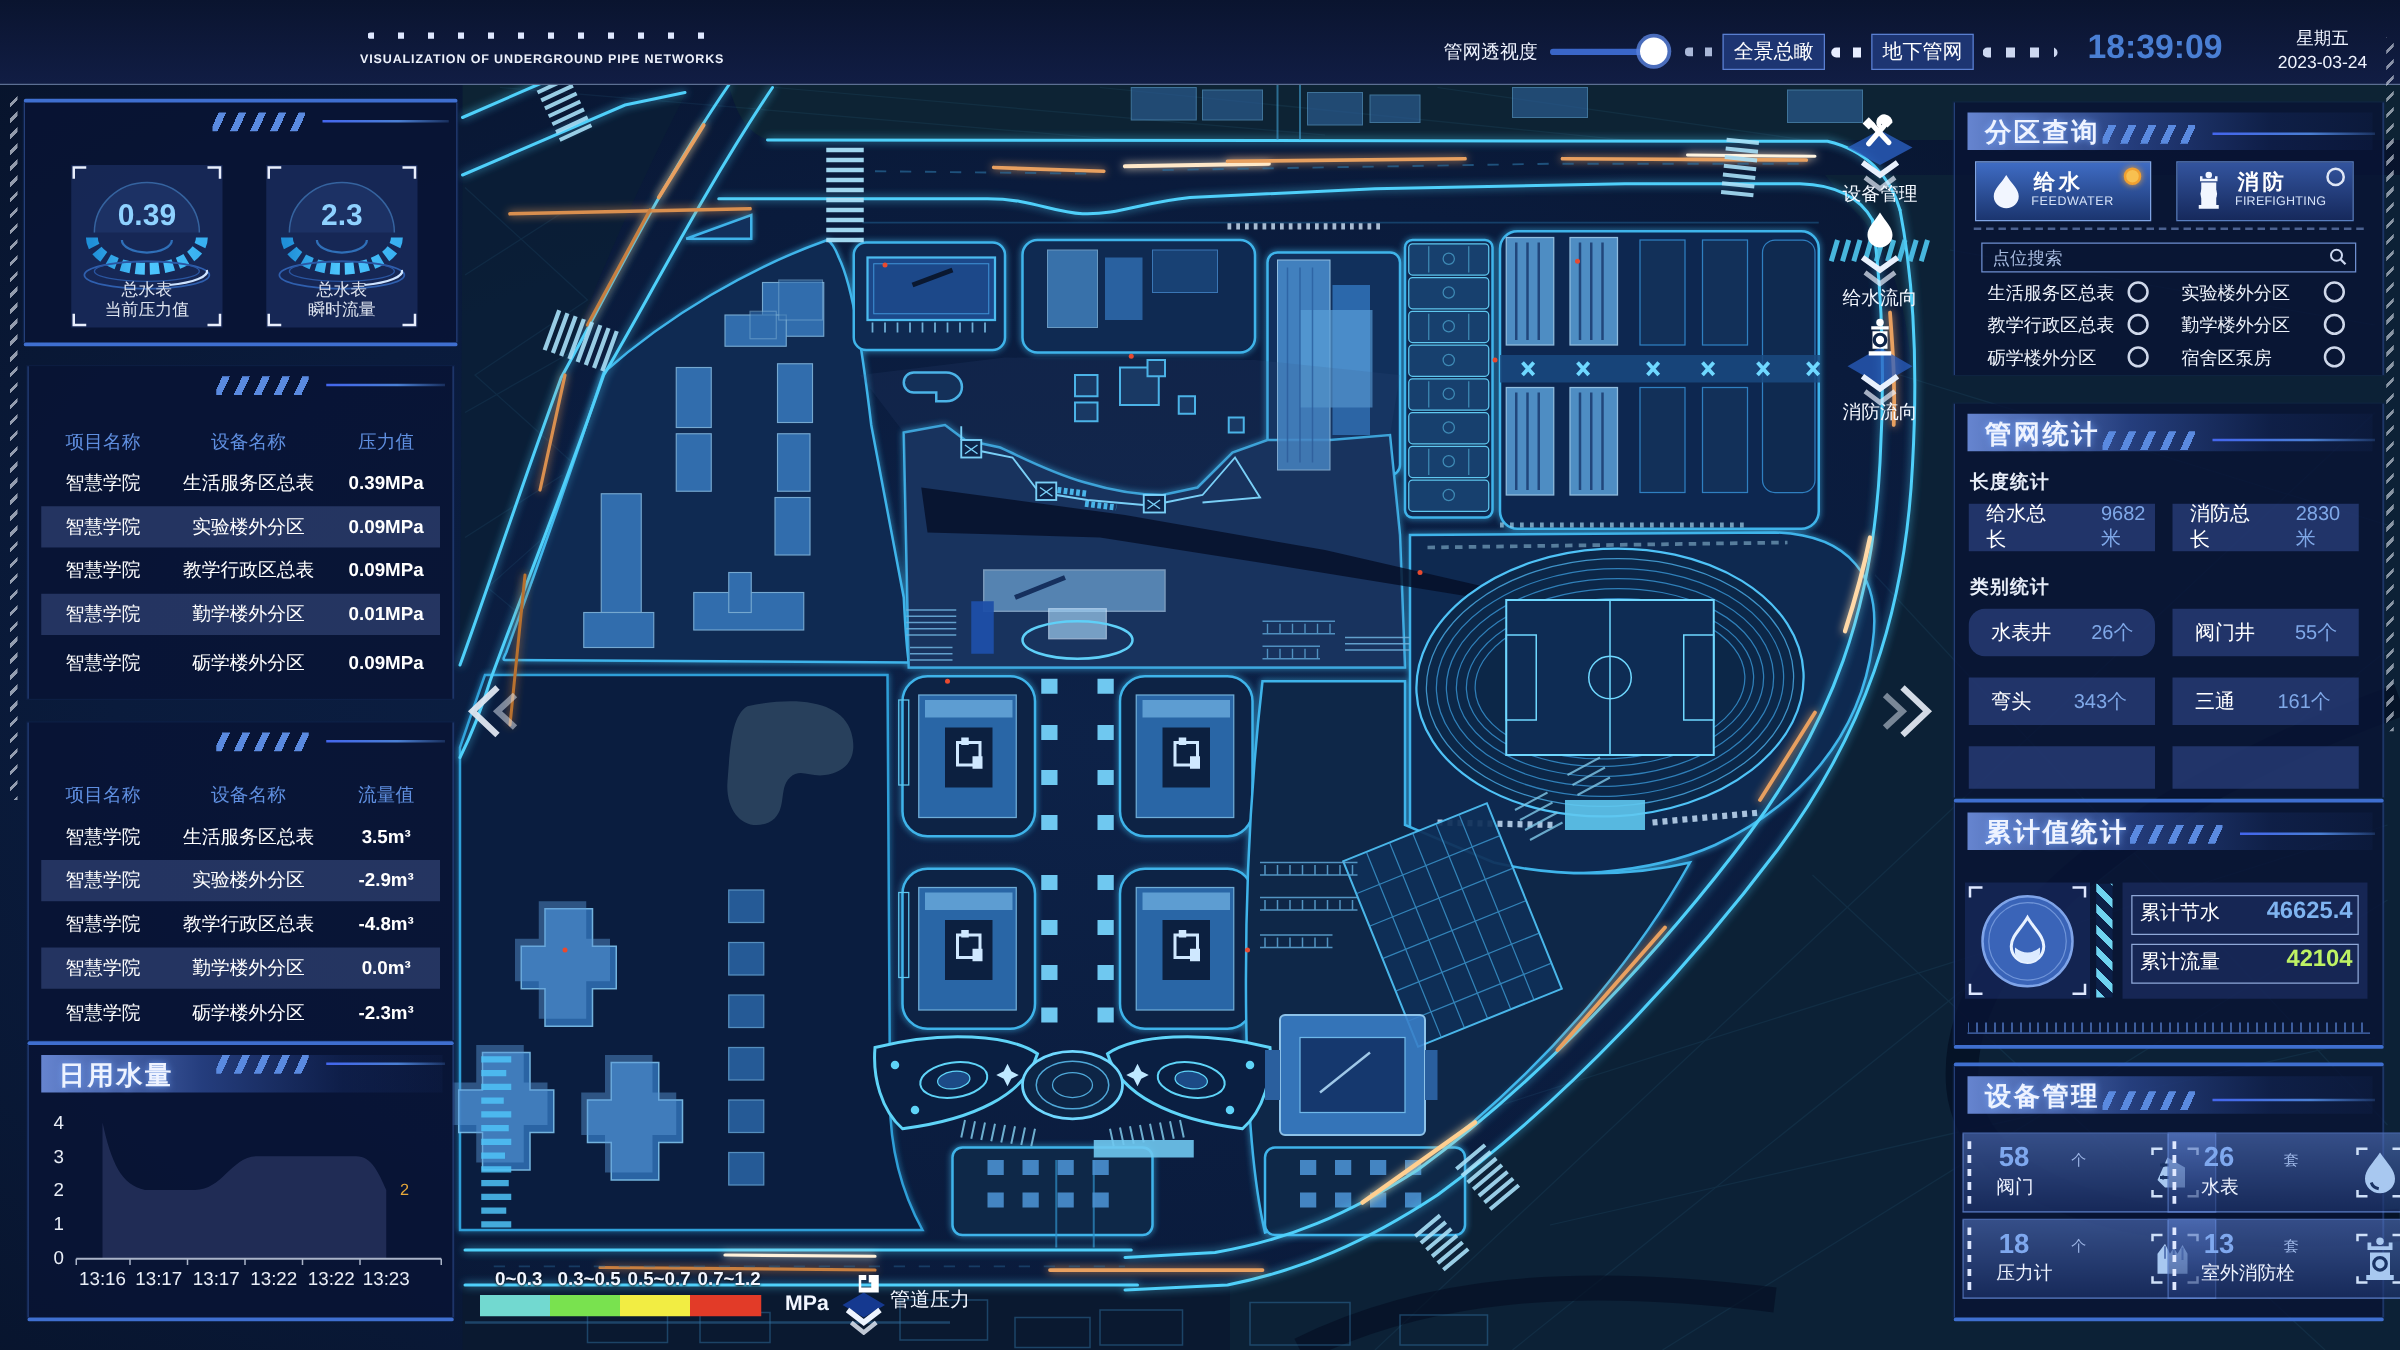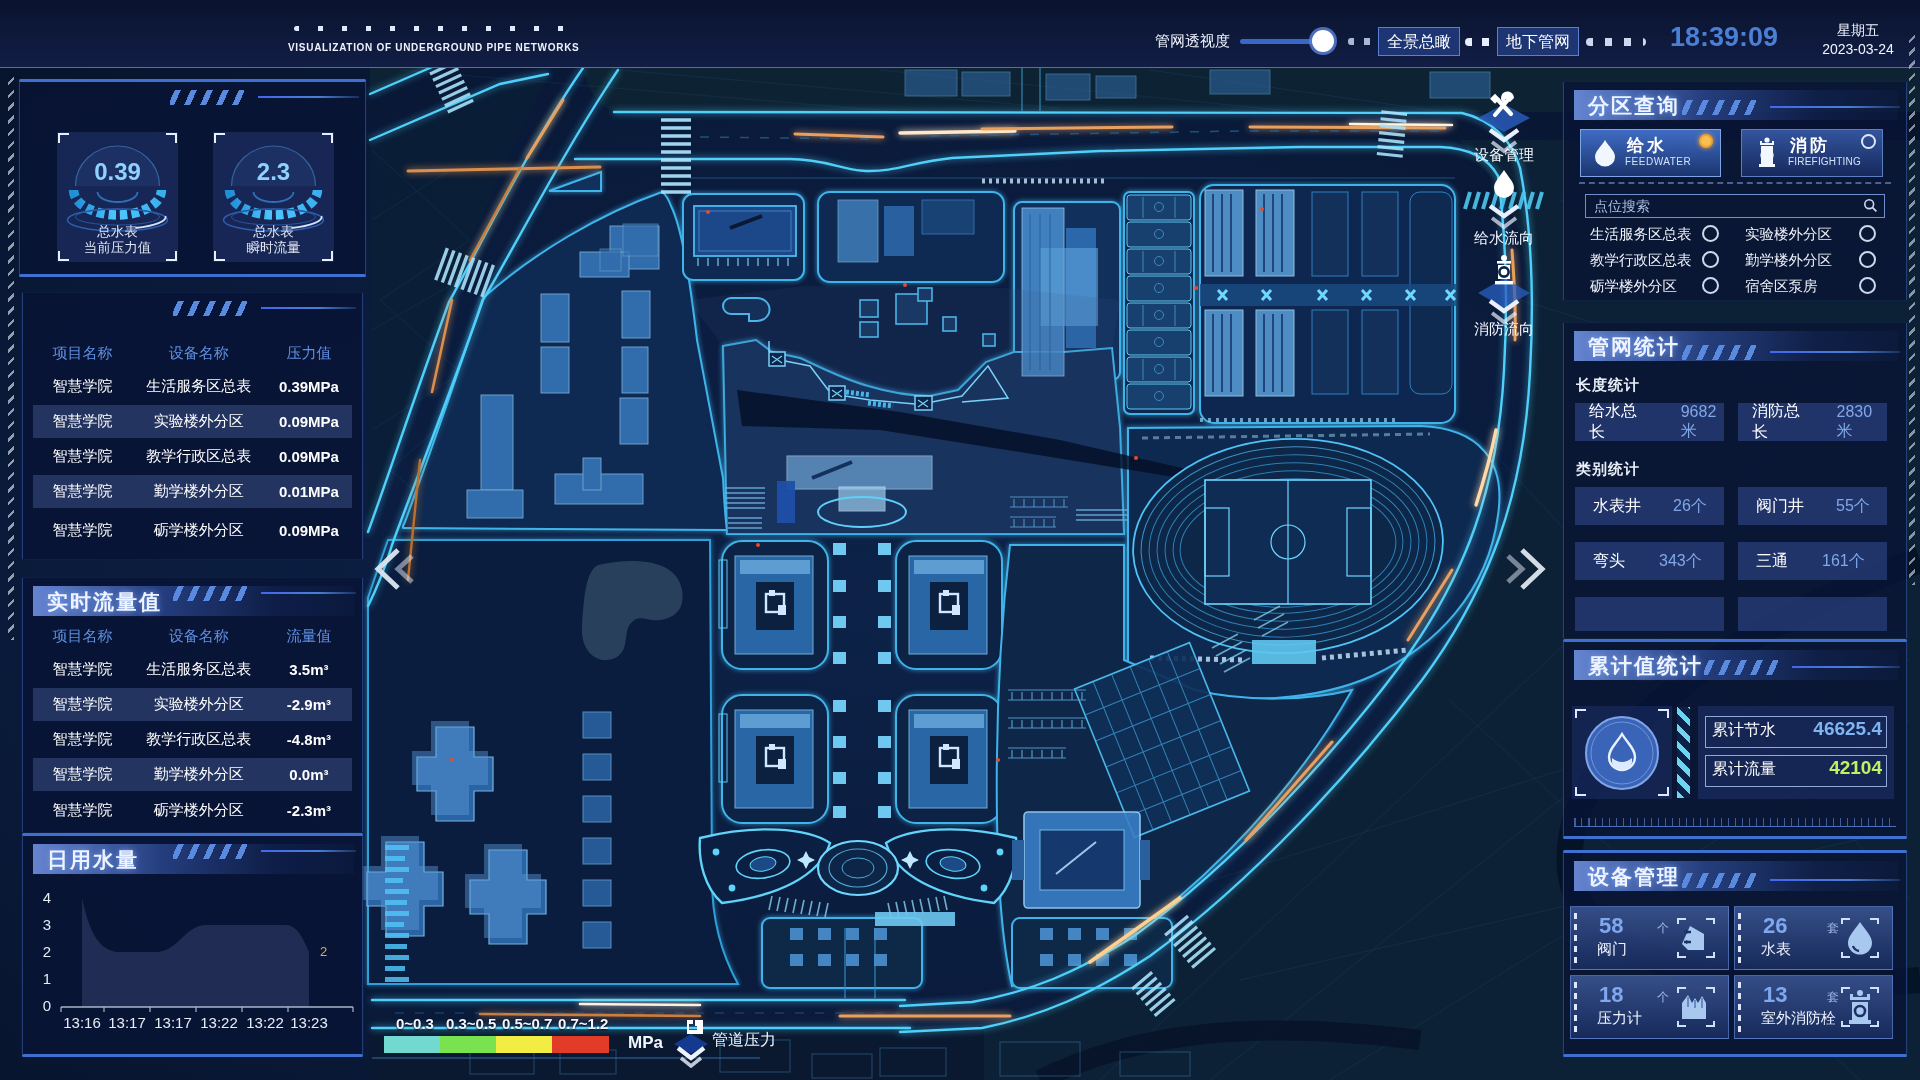--- a/index.html
+++ b/index.html
@@ -17,21 +17,21 @@
 .trow{position:absolute;left:10px;right:10px;height:33px;display:flex;align-items:center;color:#fff;font-size:15px;}
 .trow.h{color:#5f8fe0;}
 .trow.alt{background:rgba(95,120,190,.32);}
 .c1{width:31%;text-align:center;}
 .c2{width:42%;text-align:center;}
 .c3{width:27%;text-align:center;}
 .statbox{position:absolute;width:149px;height:38px;background:rgba(52,78,150,.55);display:flex;align-items:center;color:#fff;font-size:16px;}
 .statbox .v{color:#7fa8e8;}
 .seclab{position:absolute;color:#e8eef8;font-size:15px;font-weight:bold;letter-spacing:1px;}
 
-.dcard{position:absolute;width:157px;height:62px;background:linear-gradient(180deg,rgba(90,125,205,.55),rgba(30,52,110,.65));border:1px solid rgba(110,150,230,.55);}
+.dcard{position:absolute;width:157px;height:62px;background:linear-gradient(180deg,rgba(90,125,205,.55),rgba(30,52,110,.65));border:1px solid rgba(110,150,230,.55);padding-left:44px;}
 .dcard .num{position:absolute;left:28px;top:6px;font-size:22px;color:#7fa8ee;font-weight:bold;}
 .dcard .unit{position:absolute;left:86px;top:13px;font-size:12px;color:#9fb8e8;}
 .dcard .lab{position:absolute;left:26px;top:33px;font-size:15px;color:#eef3ff;}
 .dcard .ic{position:absolute;right:10px;top:9px;width:44px;height:44px;}
 </style>
 </head>
 <body>
 <div id="stage">
 
 <svg id="map" class="abs" style="left:0;top:0" width="1920" height="1080" viewBox="0 0 1920 1080">
@@ -758,23 +758,20 @@
       </div>
   <div class="trow" style="top:224px;height:26px;">
         <div class="c1">智慧学院</div>
         <div class="c2">砺学楼外分区</div>
         <div class="c3"><b>0.09MPa</b></div>
       </div>
 </div>
 
 <div class="panel" id="p3" style="left:22px;top:578px;width:339px;height:254px;overflow:hidden;">
 
-  <div class="phead">
-        <span class="t">实时流量值</span>
-      </div>
   <div class="slashes" style="left:150px;"></div>
   <div class="hline" style="left:238px;right:6px;"></div>
 
   <div class="trow h" style="top:42px;">
         <div class="c1">项目名称</div>
         <div class="c2">设备名称</div>
         <div class="c3">流量值</div>
       </div>
   <div class="trow" style="top:75px;">
         <div class="c1">智慧学院</div>
@@ -915,21 +912,21 @@
   <div class="statbox" style="left:11px;top:80px;">
         <span style="margin-left:14px;">给水总长</span>
         <span class="v" style="margin-left:38px;">9682米</span>
       </div>
   <div class="statbox" style="left:174px;top:80px;">
         <span style="margin-left:14px;">消防总长</span>
         <span class="v" style="margin-left:22px;">2830米</span>
       </div>
 
   <div class="seclab" style="left:12px;top:137px;">类别统计</div>
-  <div class="statbox" style="left:11px;top:164px;">
+  <div class="statbox" style="left:11px;top:164px;border-radius:13px;">
         <span style="margin-left:18px;">水表井</span>
         <span class="v" style="margin-left:32px;">26个</span>
       </div>
   <div class="statbox" style="left:174px;top:164px;">
         <span style="margin-left:18px;">阀门井</span>
         <span class="v" style="margin-left:32px;">55个</span>
       </div>
   <div class="statbox" style="left:11px;top:219px;">
         <span style="margin-left:18px;">弯头</span>
         <span class="v" style="margin-left:34px;">343个</span>

